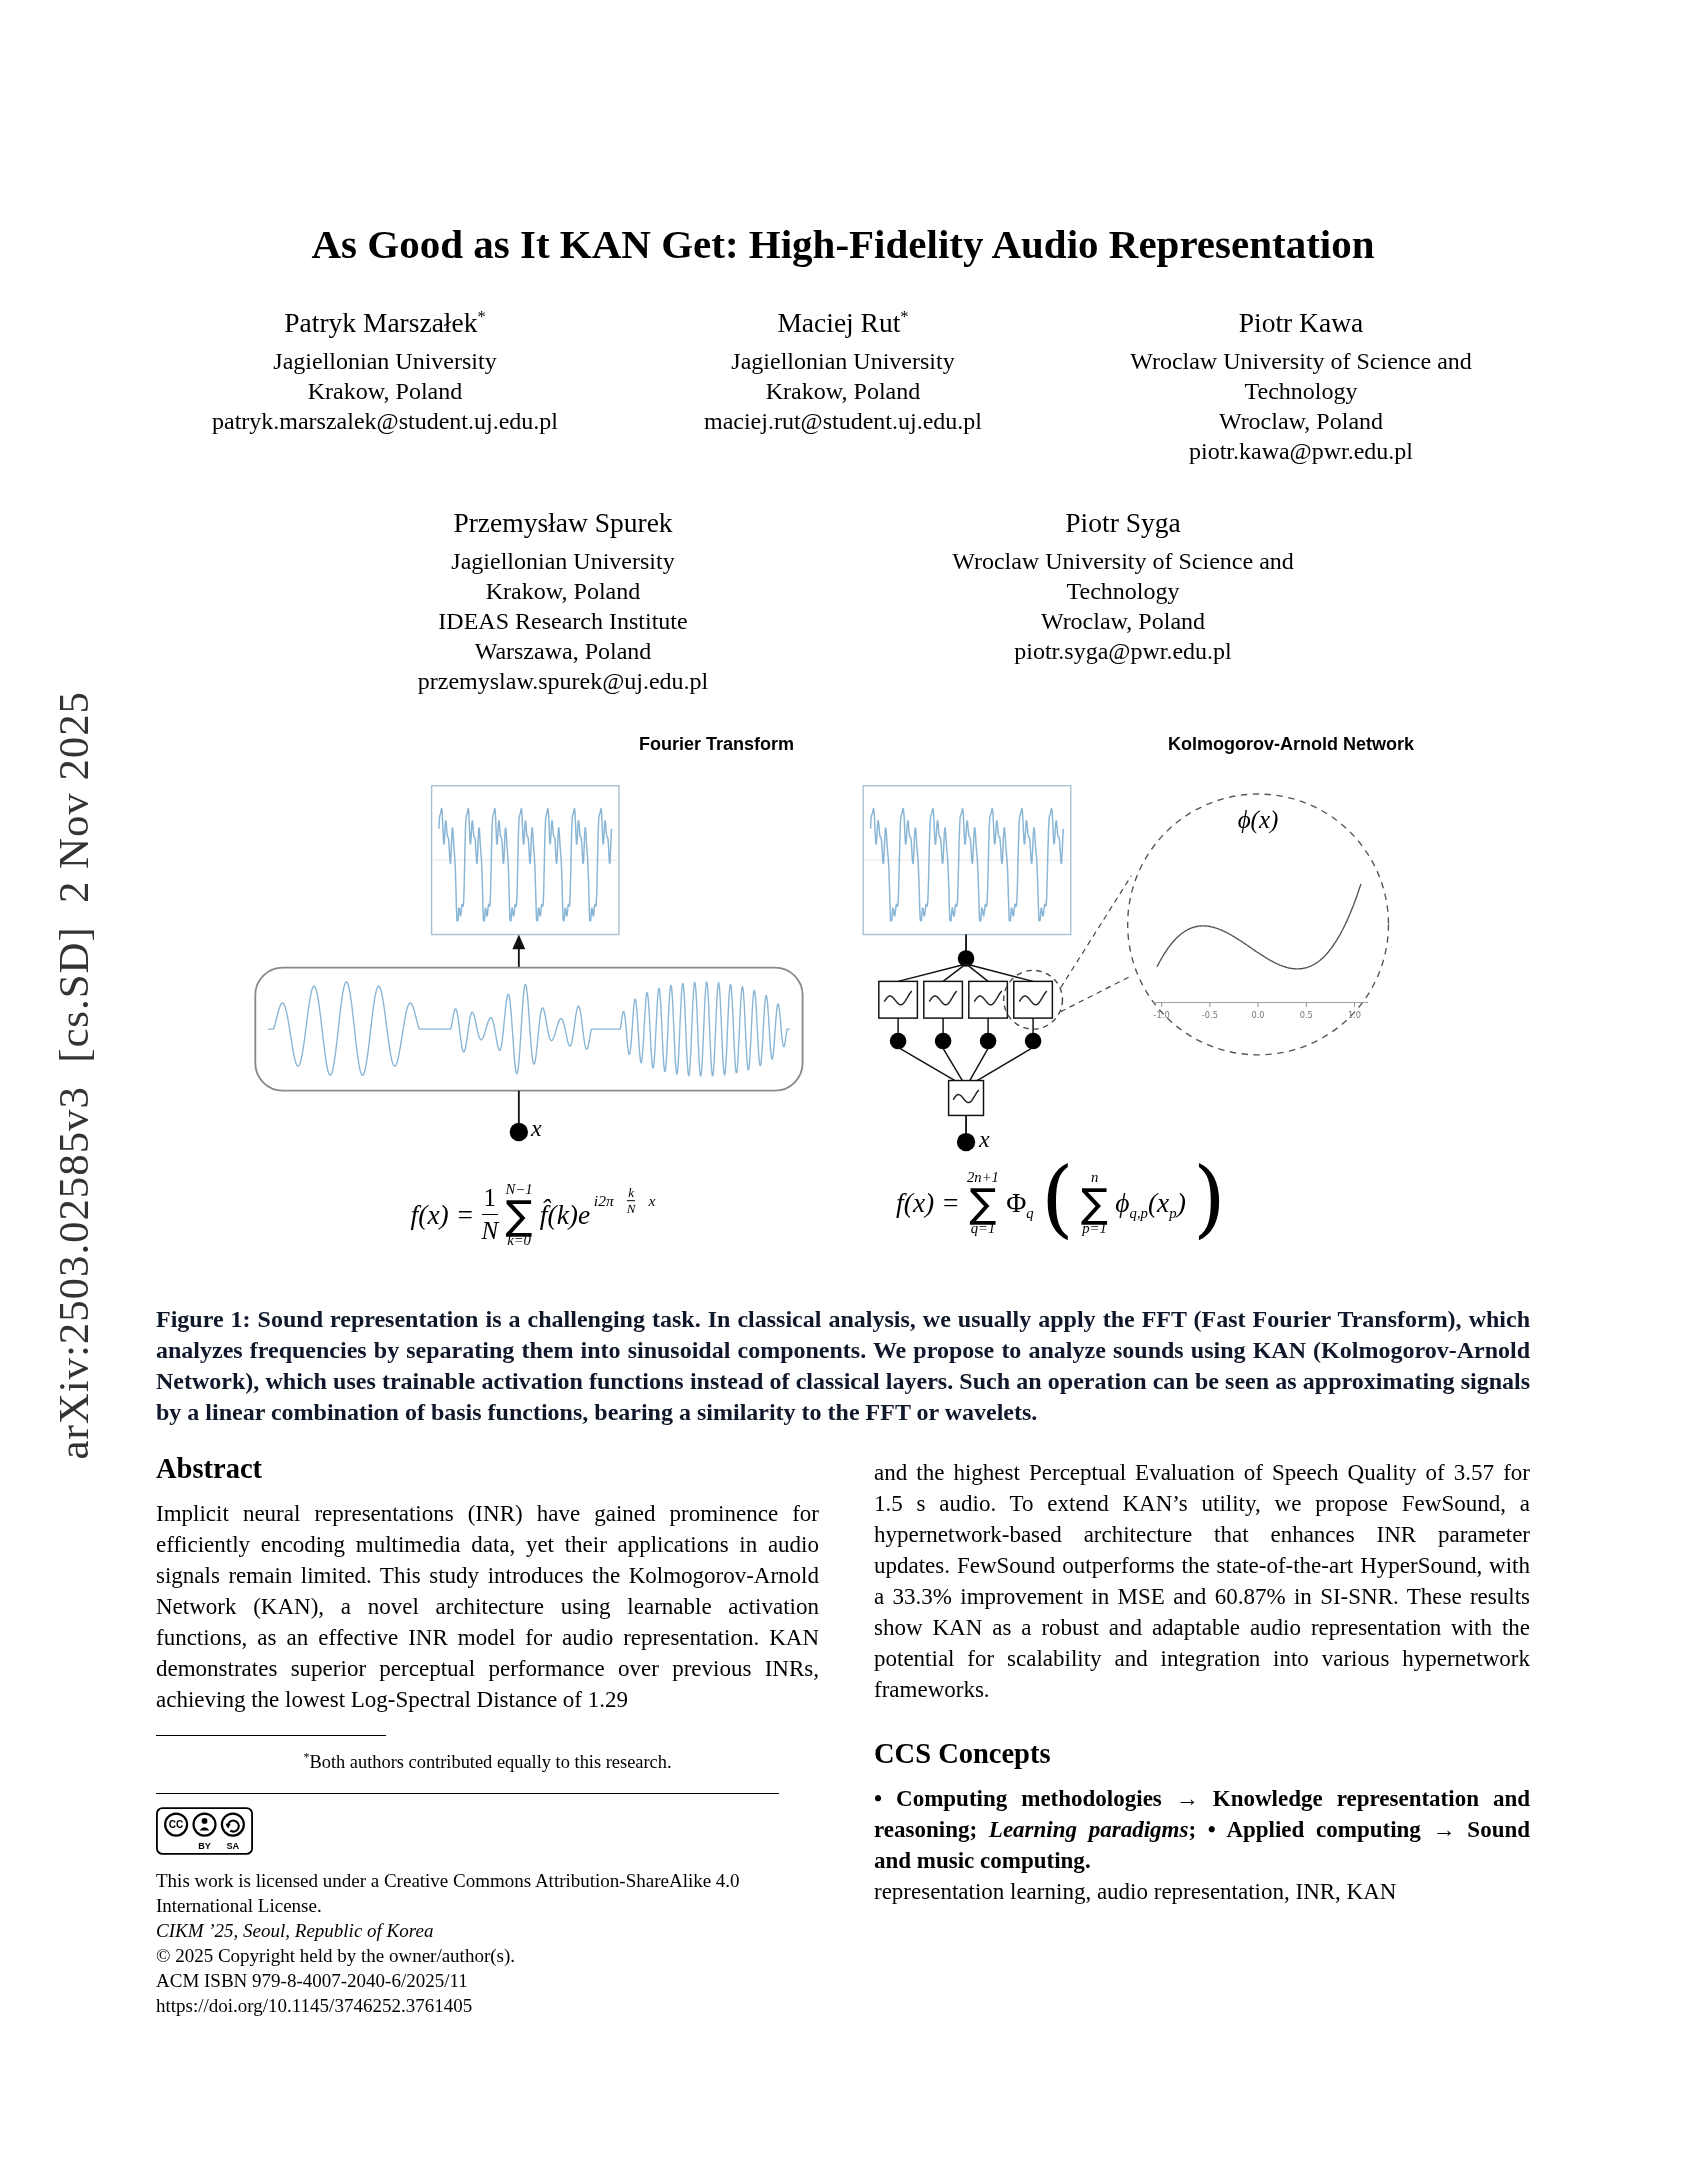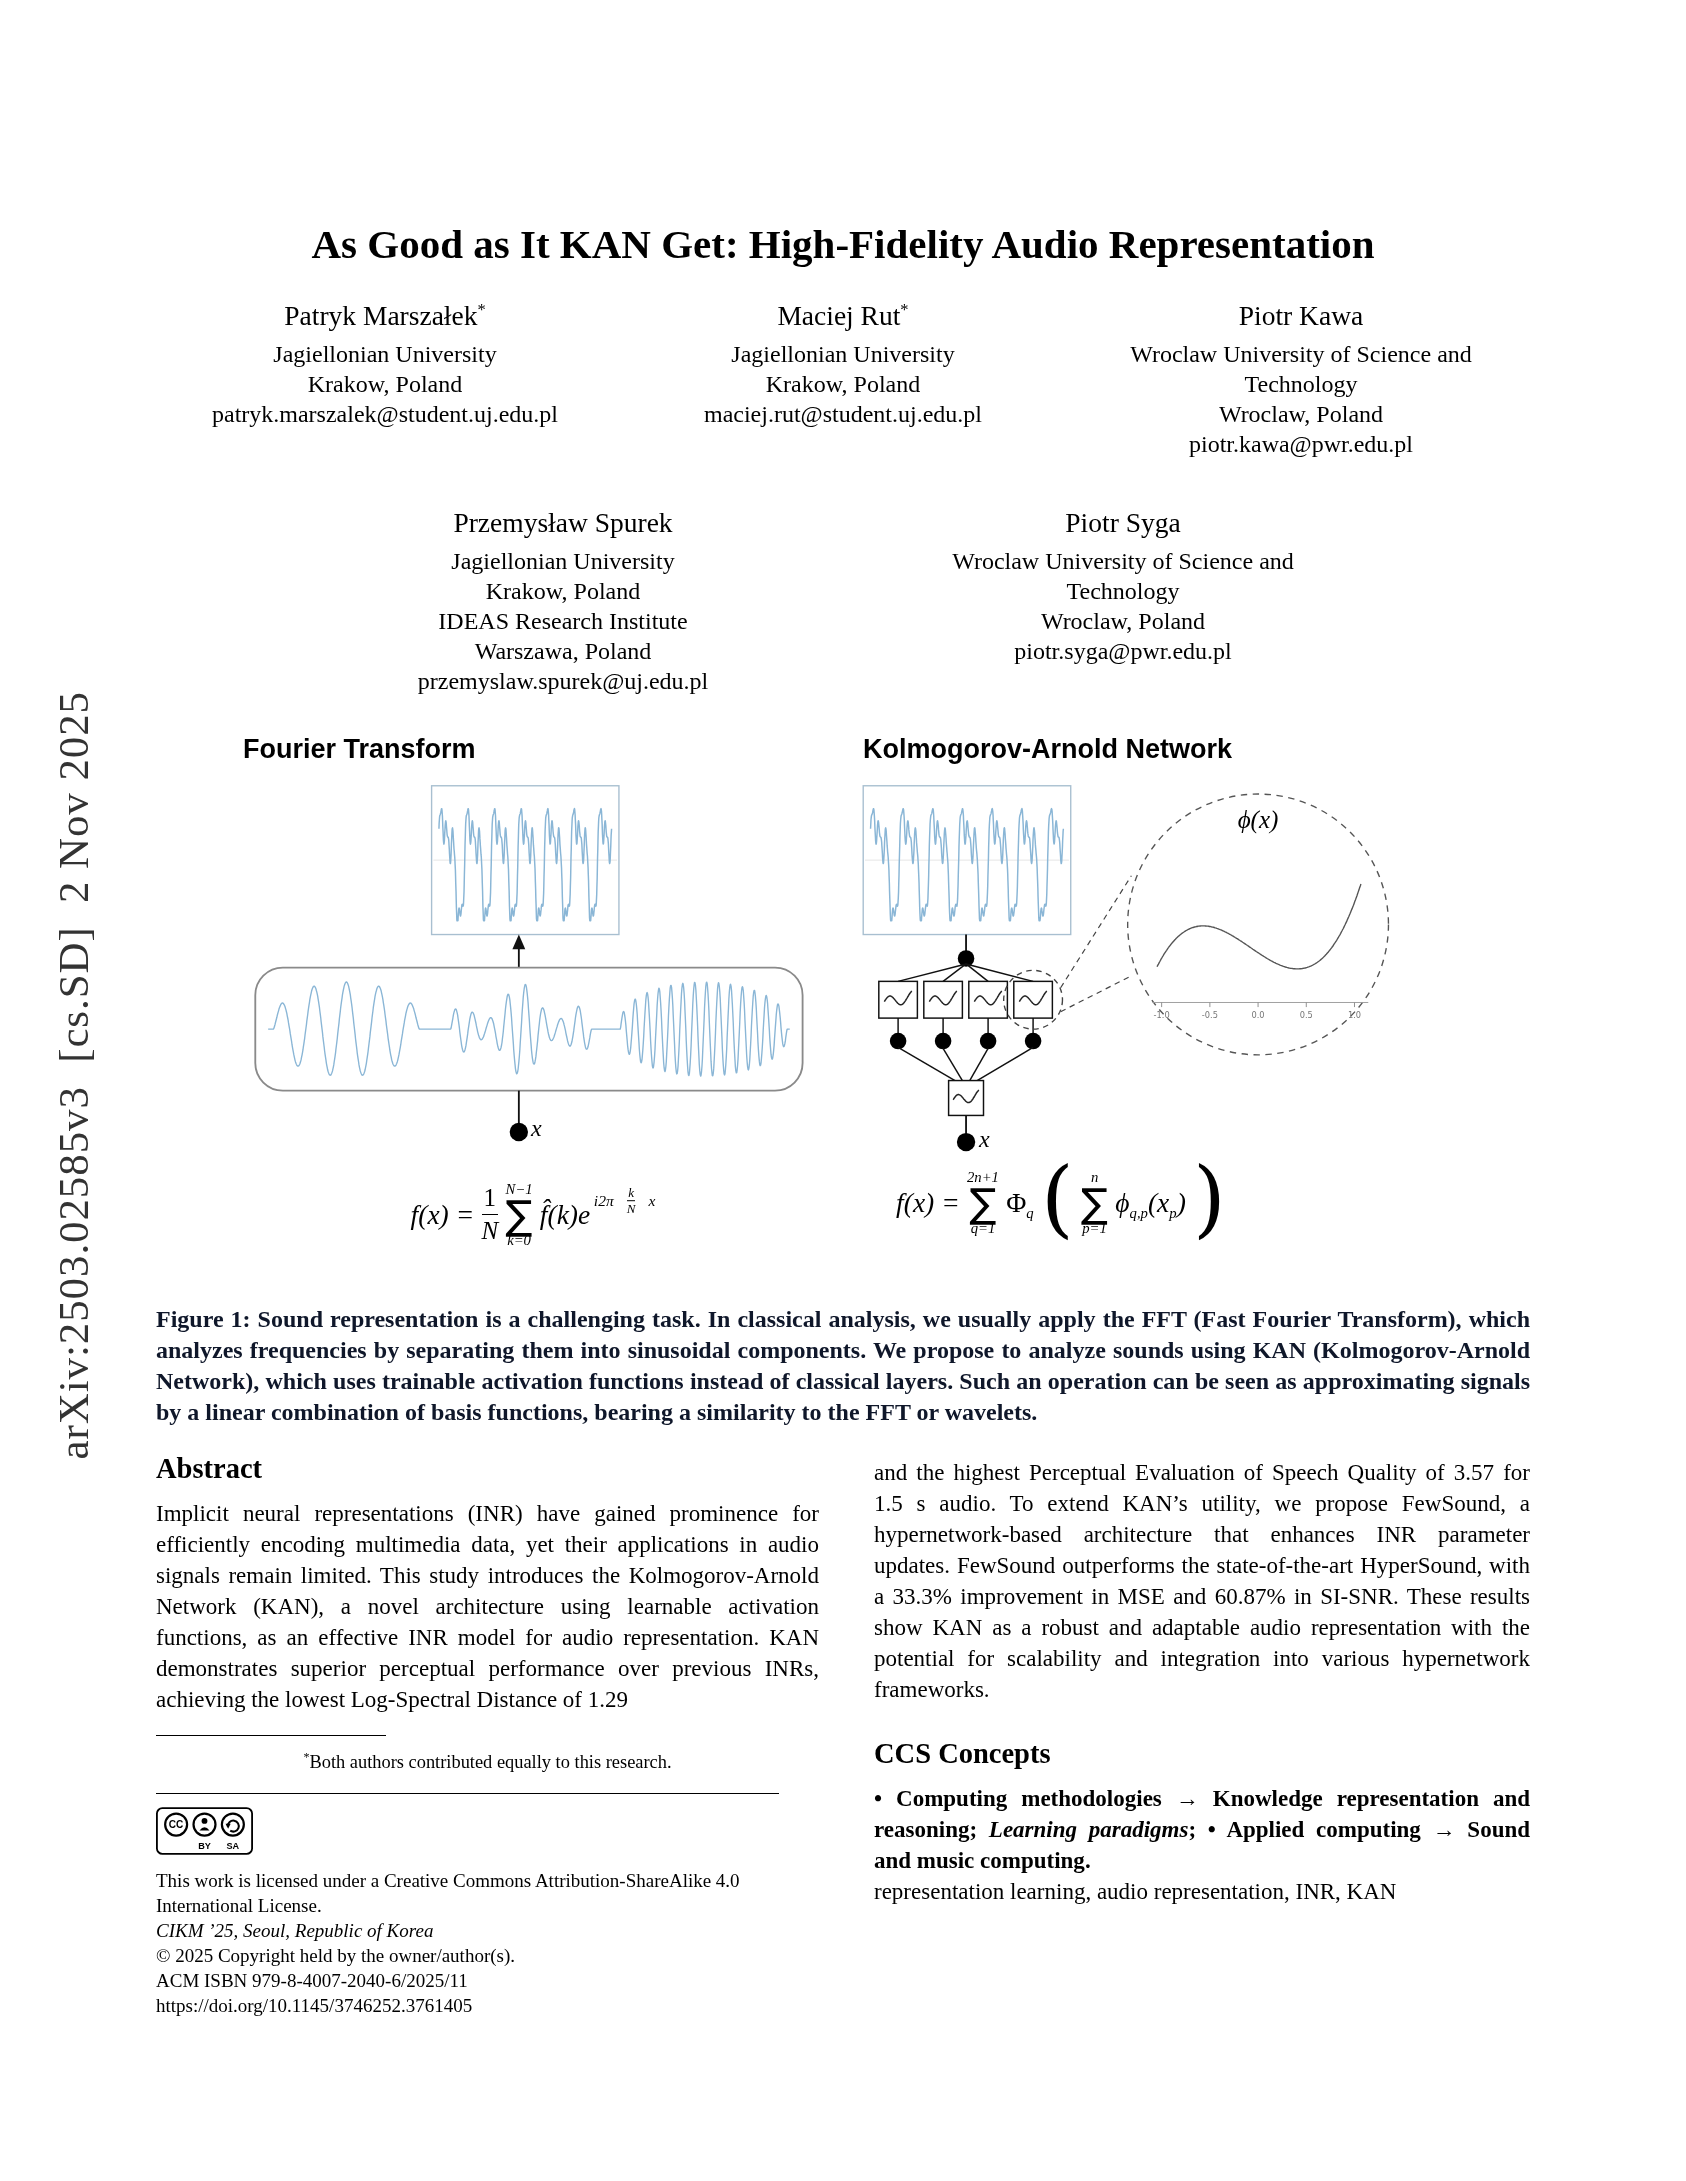--- a/index.html
+++ b/index.html
@@ -9,34 +9,34 @@
   
   .arxiv-banner { position:absolute; left:37px; top:533px; width:73px; height:1084px;
                   display:flex; align-items:center; justify-content:center; }
   .arxiv-banner span { writing-mode:vertical-rl; transform:rotate(180deg); white-space:pre;
                        font-size:43px; color:#333; letter-spacing:0.9px; }
 
   .paper-title { position:absolute; left:156px; top:220px; width:1374px; text-align:center;
                  font-size:41px; font-weight:700; }
 
   .authors-row { position:absolute; left:156px; width:1374px; display:flex; }
-  .row1 { top:300px; }
+  .row1 { top:307px; }
   .row1 .author { flex:1; }
   .row2 { top:507px; justify-content:center; gap:119px; }
   .row2 .author { width:441px; }
   .author { text-align:center; }
   .a-name { font-size:27.5px; margin-bottom:7.3px; }
   .a-name sup { font-size:16.5px; }
   .a-line { font-size:24px; line-height:30px; }
 
   
   .figure { position:absolute; left:156px; top:727px; width:1374px; height:562px; }
   .fig-svg { position:absolute; left:0; top:0; width:1374px; height:562px; }
   .fig-label { position:absolute; font-family:"Liberation Sans", sans-serif; font-weight:700;
-               font-size:27px; text-align:left; }
+               font-size:18px; text-align:right; }
   #figTitleL { left:87px; top:7.3px; width:551px; }
   #figTitleR { left:707px; top:7.3px; width:551px; }
   .x-label { position:absolute; font-style:italic; font-size:24px; }
   #xLabL { left:375px; top:388px; }
   #xLabR { left:823px; top:399px; }
   #phiLab { position:absolute; left:1010px; top:79px; width:184px; text-align:center;
             font-size:25px; font-style:italic; }
 
   
   .formula-wrap { position:absolute; display:flex; align-items:center; justify-content:center;

